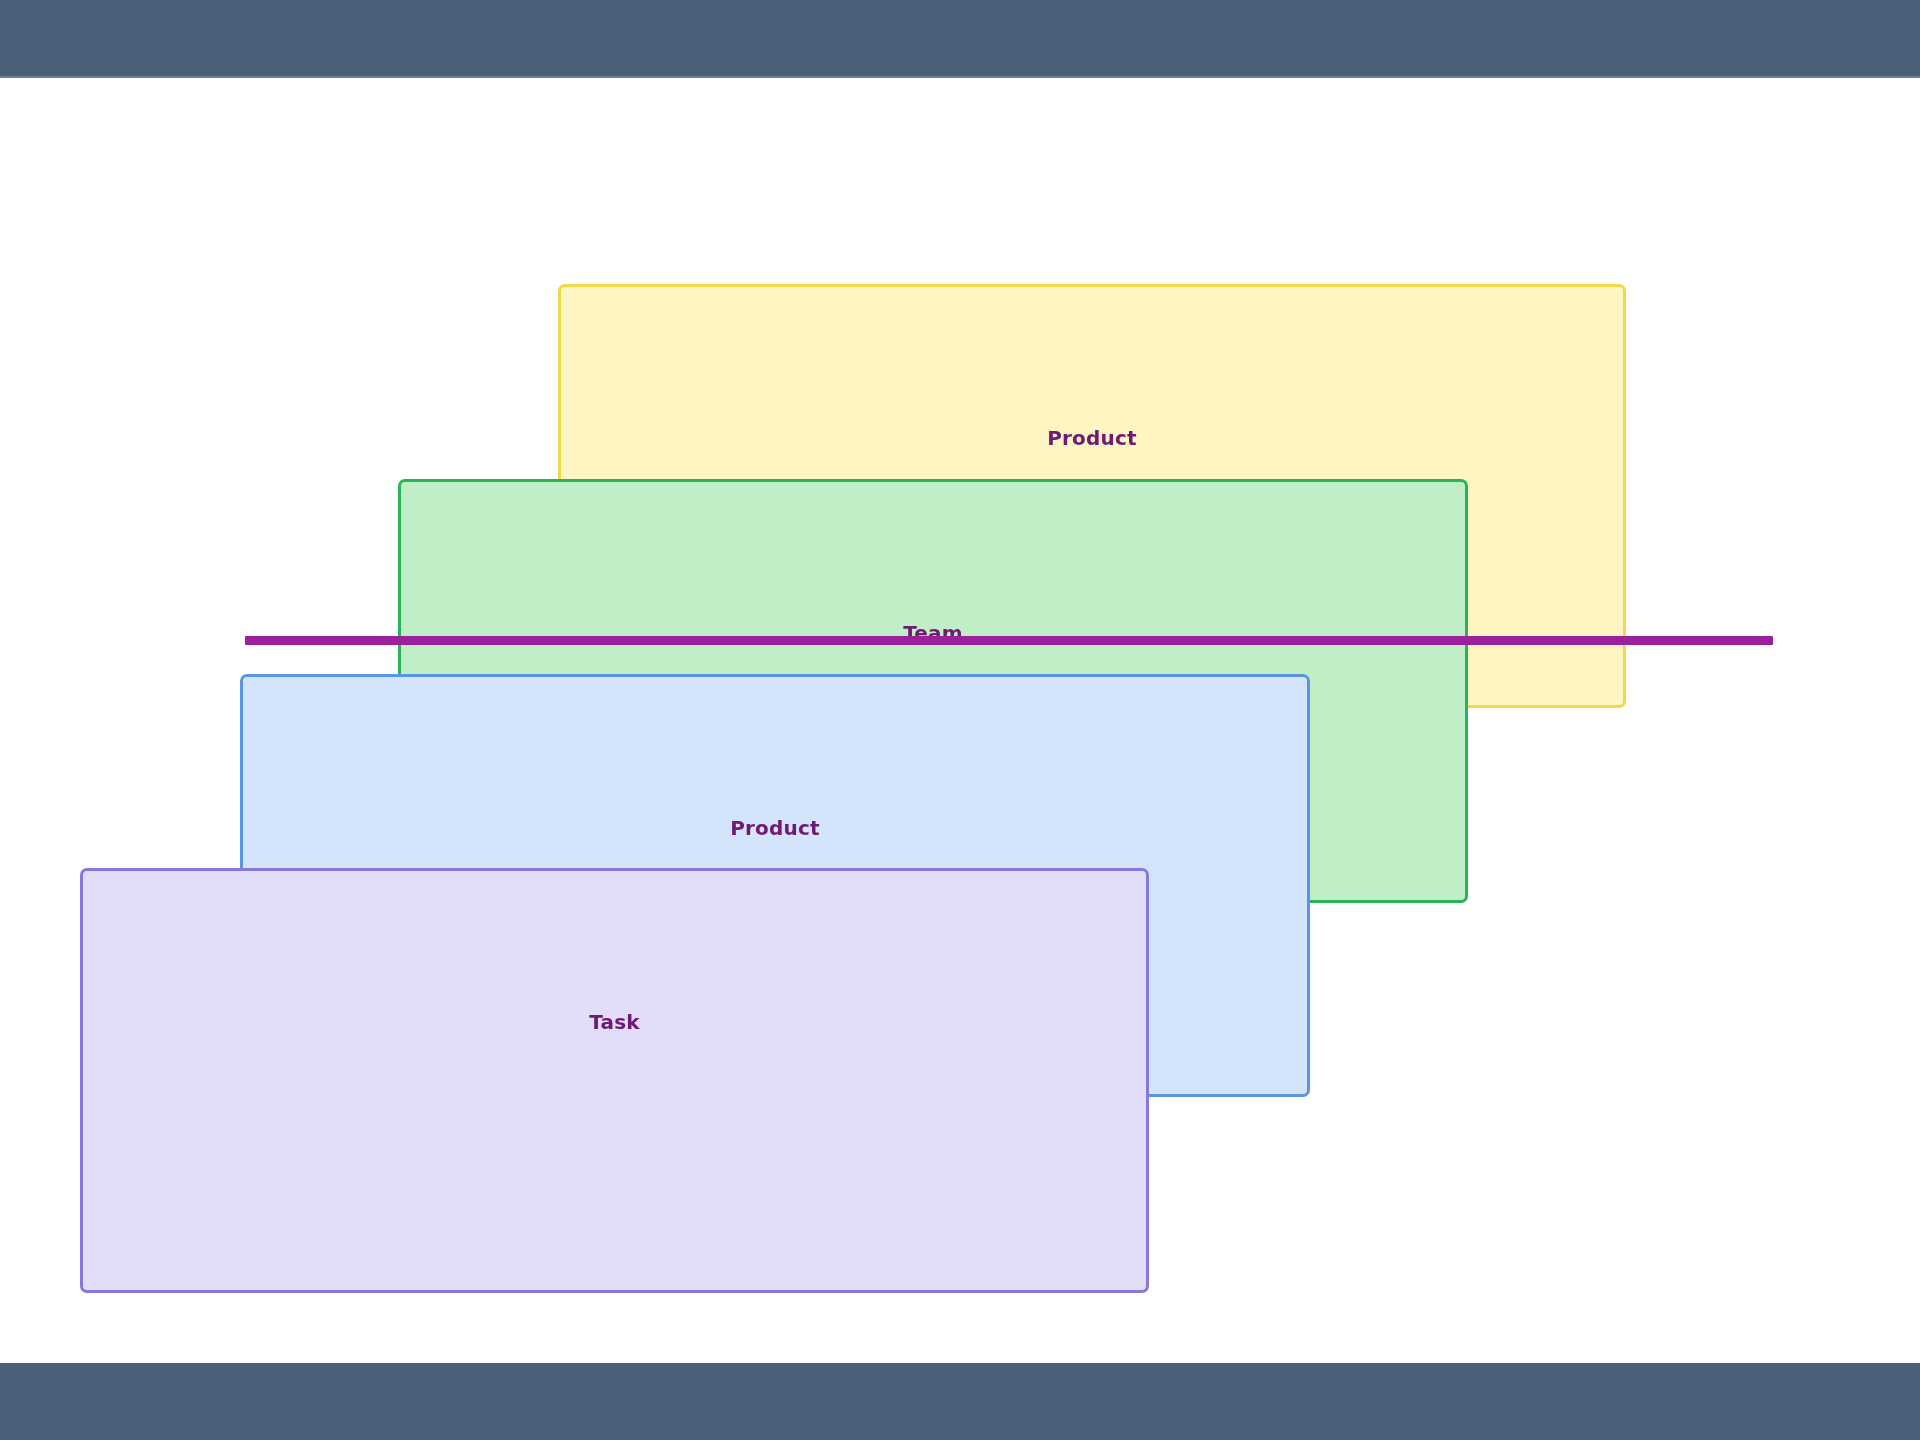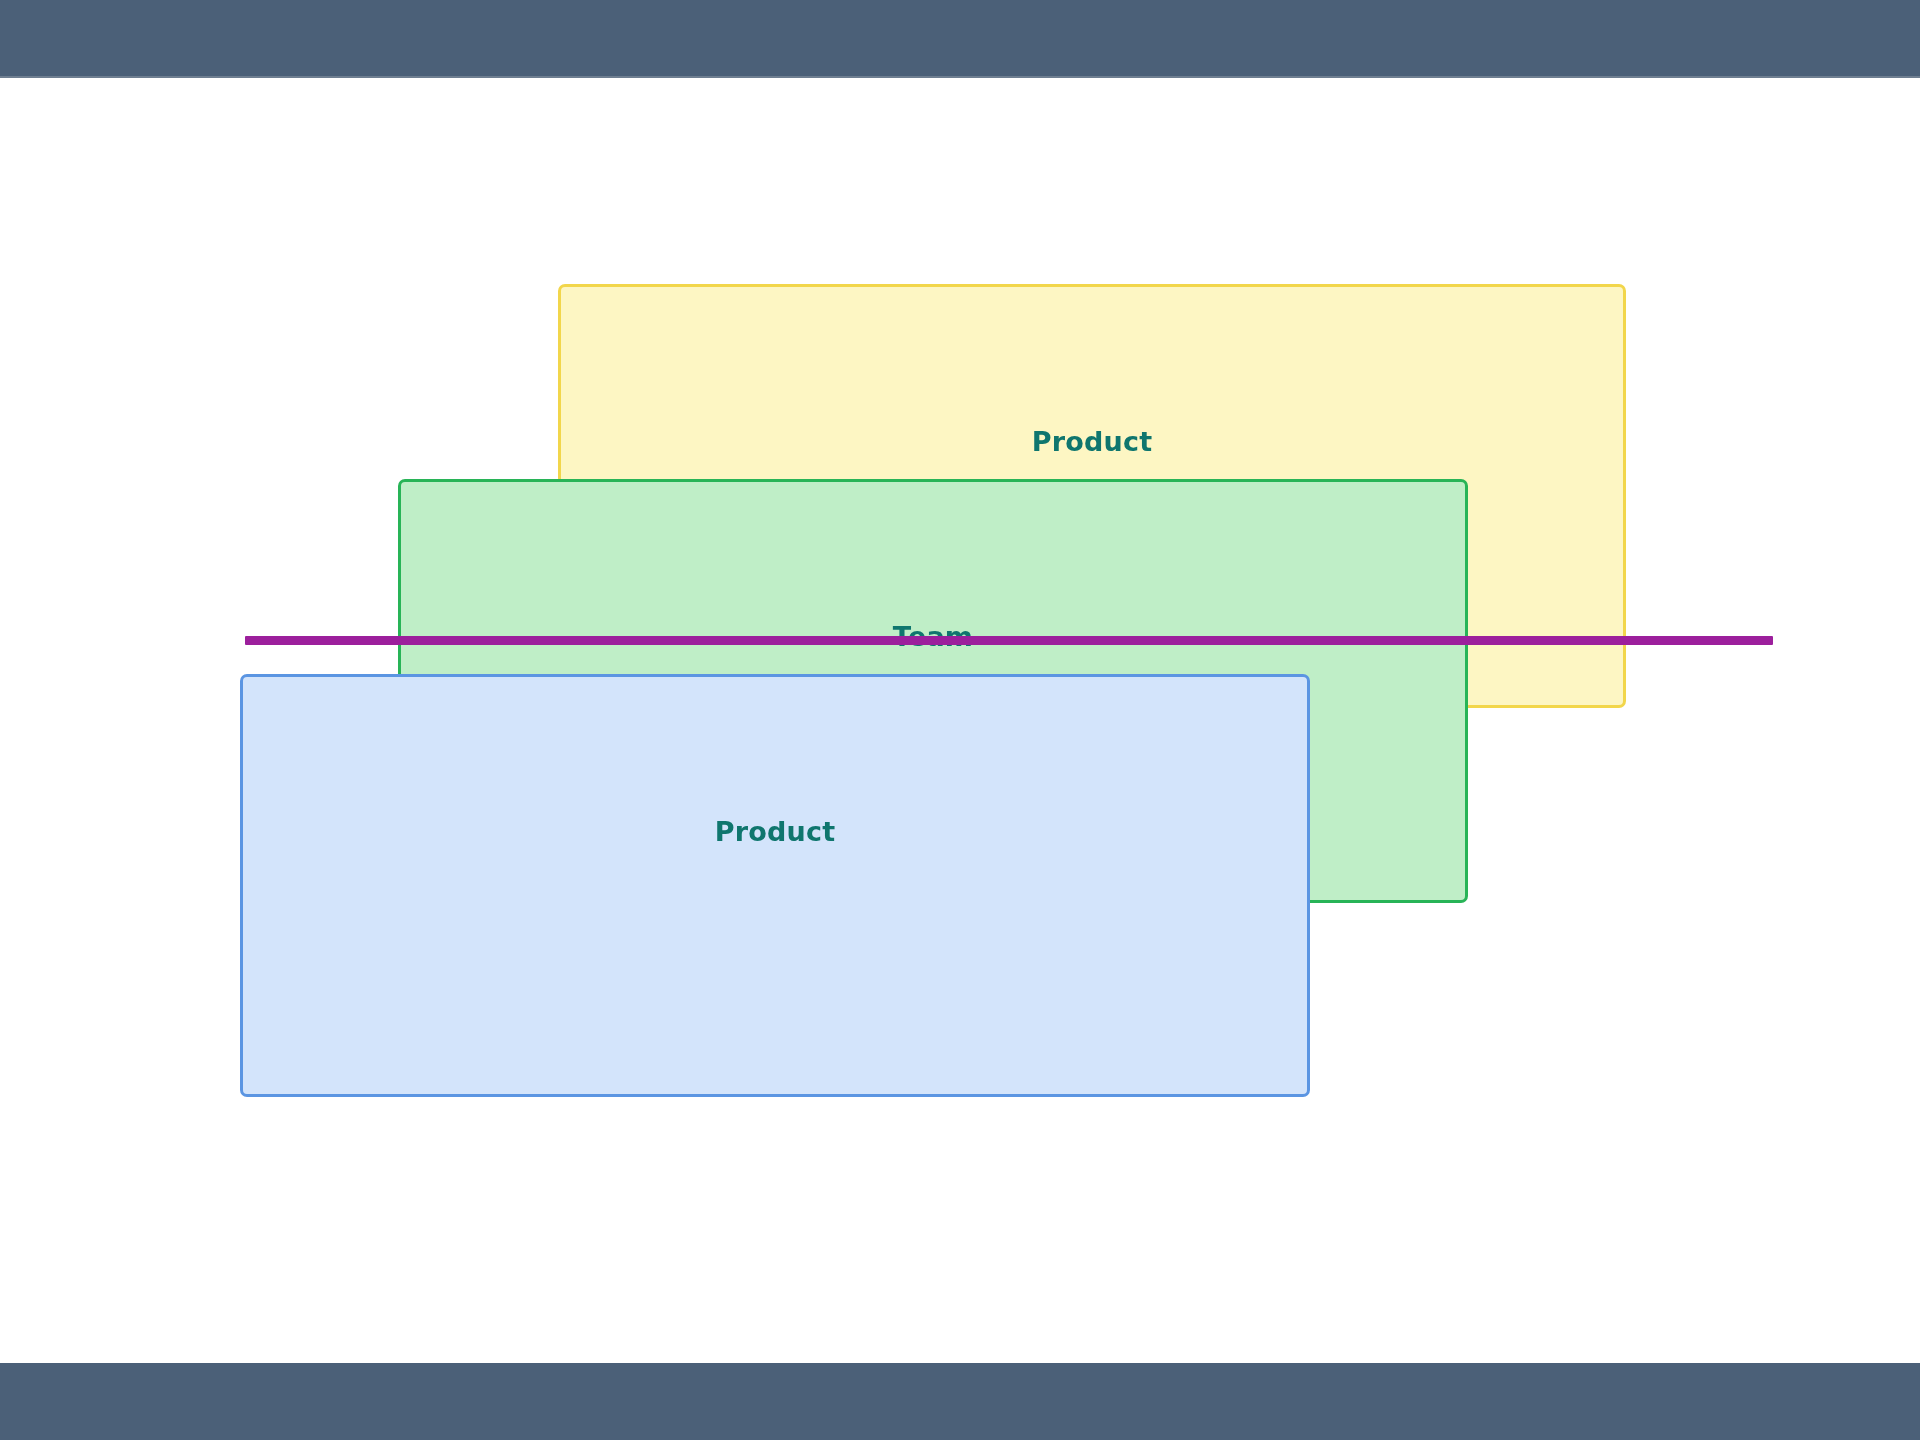--- a/index.html
+++ b/index.html
@@ -49,23 +49,23 @@
     border-radius: 7px;
     border-style: solid;
     border-width: 3px;
   }
 
   .layer-label {
     position: absolute;
     left: 0;
     width: 100%;
     text-align: center;
-    font-size: 27px;
+    font-size: 20px;
     font-weight: bold;
-    color: #0f766e;
+    color: #701a75;
     letter-spacing: 0.2px;
     white-space: nowrap;
   }
 
   
   #layer-product {
     left: 558px;  top: 284px;  width: 1068px; height: 424px;
     background: #fdf6c3;
     border-color: #f2d64b;
     z-index: 1;
@@ -120,18 +120,21 @@
   </div>
 
   <div class="layer" id="layer-team" style="left: 398px; top: 401px; width: 1070px; height: 424px; background: rgb(191, 238, 199); border-color: rgb(40, 180, 87); z-index: 2;">
     <span class="layer-label">Team</span>
   </div>
 
   <div class="layer" id="layer-project" style="left: 240px; top: 596px; width: 1070px; height: 423px; background: rgb(211, 228, 251); border-color: rgb(91, 149, 226); z-index: 3;">
     <span class="layer-label">Product</span>
   </div>
 
+  <div class="layer" id="layer-task" style="left: 80px; top: 790px; width: 1069px; height: 425px; background: rgb(226, 221, 249); border-color: rgb(136, 120, 221); z-index: 4;">
+    <span class="layer-label">Task</span>
+  </div>
 
   <div id="cross-line" style="left: 245px; top: 558px; width: 1528px; height: 9px; background: rgb(156, 31, 156);"></div>
 
 </div>
 
 <div class="bar bar-bottom" style="background: rgb(75, 96, 120);"></div>
 
 </body></html>

